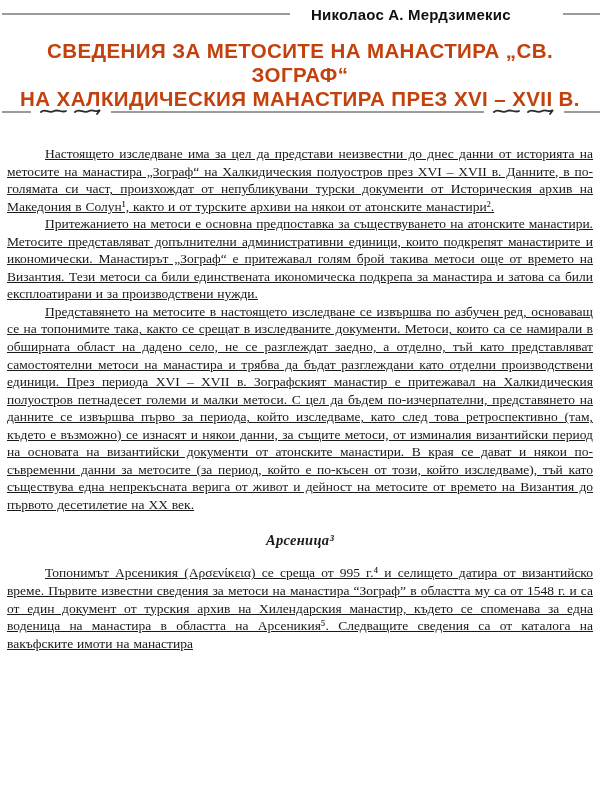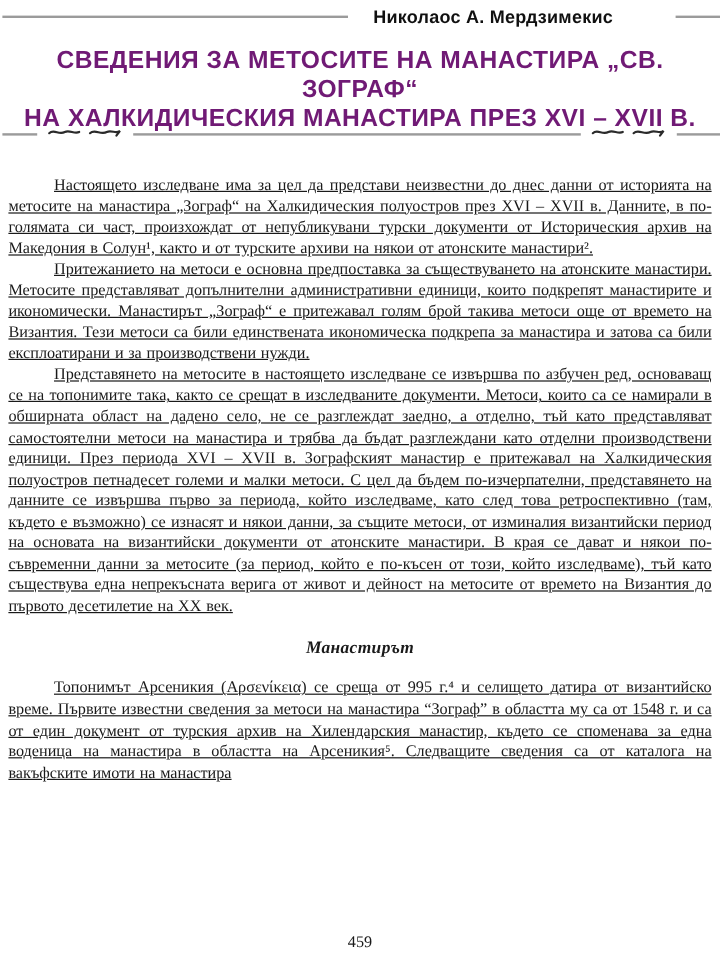--- a/index.html
+++ b/index.html
@@ -37,21 +37,21 @@
 
   
   .title-block {
     position: absolute;
     top: 39px; left: 0; right: 0;
     text-align: center;
     font-family: "Liberation Sans", sans-serif;
     font-weight: bold;
     font-size: 20.5px;
     line-height: 24px;
-    color: #701a75;
+    color: #c2410c;
     letter-spacing: 0.4px;
   }
 
   
   .ornament-row {
     position: absolute;
     top: 105px; left: 2px; right: 0;
     height: 14px;
     display: flex;
     align-items: center;
@@ -123,19 +123,18 @@
         <path d="M36 7 C40 3, 45 9, 50 6 C54 4, 58 8, 61 5 L58 9" fill="none" stroke="#2a2a2a" stroke-width="1.8" stroke-linecap="round"></path>
       </svg>
     </span>
     <div class="rule orn-dash-right"></div>
   </div>
 
   <div class="body-text">
     <p>Настоящето изследване има за цел да представи неизвестни до днес данни от историята на метосите на манастира „Зограф“ на Халкидическия полуостров през XVI – XVII в. Данните, в по-голямата си част, произхождат от непубликувани турски документи от Историческия архив на Македония в Солун¹, както и от турските архиви на някои от атонските манастири².</p>
     <p>Притежанието на метоси е основна предпоставка за съществуването на атонските манастири. Метосите представляват допълнителни административни единици, които подкрепят манастирите и икономически. Манастирът „Зограф“ е притежавал голям брой такива метоси още от времето на Византия. Тези метоси са били единствената икономическа подкрепа за манастира и затова са били експлоатирани и за производствени нужди.</p>
     <p>Представянето на метосите в настоящето изследване се извършва по азбучен ред, основаващ се на топонимите така, както се срещат в изследваните документи. Метоси, които са се намирали в обширната област на дадено село, не се разглеждат заедно, а отделно, тъй като представляват самостоятелни метоси на манастира и трябва да бъдат разглеждани като отделни производствени единици. През периода XVI – XVII в. Зографският манастир е притежавал на Халкидическия полуостров петнадесет големи и малки метоси. С цел да бъдем по-изчерпателни, представянето на данните се извършва първо за периода, който изследваме, като след това ретроспективно (там, където е възможно) се изнасят и някои данни, за същите метоси, от изминалия византийски период на основата на византийски документи от атонските манастири. В края се дават и някои по-съвременни данни за метосите (за период, който е по-късен от този, който изследваме), тъй като съществува една непрекъсната верига от живот и дейност на метосите от времето на Византия до първото десетилетие на XX век.</p>
-    <div class="section-heading">Манастирът</div>
+    <div class="section-heading">Арсеница³</div>
     <p>Топонимът Арсеникия (Αρσενίκεια) се среща от 995 г.⁴ и селището датира от византийско време. Първите известни сведения за метоси на манастира “Зограф” в областта му са от 1548 г. и са от един документ от турския архив на Хилендарския манастир, където се споменава за една воденица на манастира в областта на Арсеникия⁵. Следващите сведения са от каталога на вакъфските имоти на манастира</p>
   </div>
 
-  <div class="page-number">459</div>
 
 </div>
 
 </body></html>

